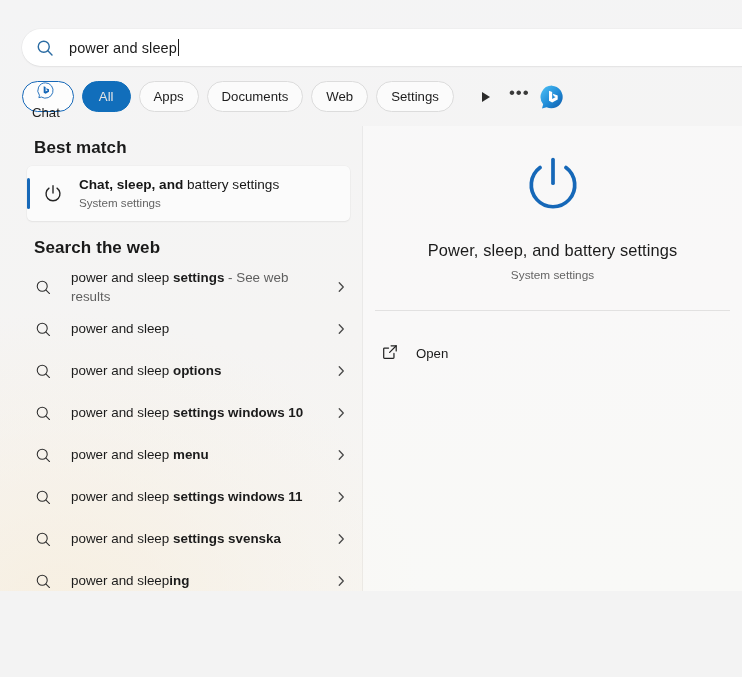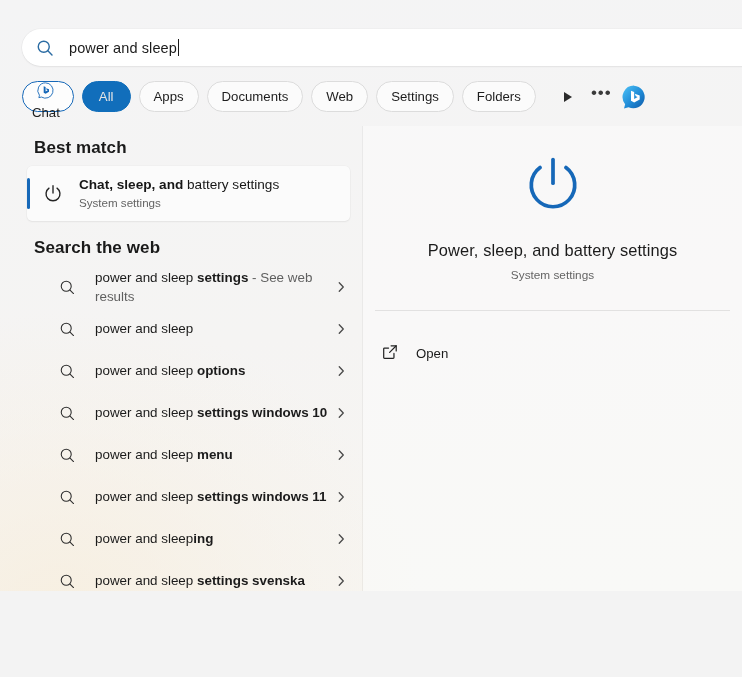--- a/index.html
+++ b/index.html
@@ -205,21 +205,20 @@
   .best-title b { font-weight: 700; }
   .best-sub { font-size: 11.6px; color: #646464; margin-top: 2px; }
 
   
   .result-row {
     display: flex;
     align-items: center;
     min-height: 42px;
     padding: 0 14px 0 34px;
     cursor: default;
-    margin-left: 24px;
   }
   .row-icon {
     width: 19px; height: 19px;
     flex: 0 0 19px;
     color: #2e2e2e;
     display: block;
   }
   .row-label {
     margin-left: 18px;
     font-size: 13.4px;
@@ -325,23 +324,20 @@
     </div>
 
     <div class="pill">
       <span>Web</span>
     </div>
 
     <div class="pill">
       <span>Settings</span>
     </div>
 
-    <div class="pill">
-      <span>Folders</span>
-    </div>
 
 
     <div class="tab-extra">
       <div class="icon-btn">
         <span class="play-tri"></span>
       </div>
       <div class="icon-btn">
         <span class="ellipsis">•••</span>
       </div>
       <div class="icon-btn">
@@ -442,32 +438,32 @@
       <svg class="row-chevron" viewBox="0 0 16 16" fill="none">
         <path d="M6 3.2 10.6 8 6 12.8" stroke="currentColor" stroke-width="1.5" stroke-linecap="round" stroke-linejoin="round"></path>
       </svg>
     </div>
 
     <div class="result-row">
       <svg class="row-icon" viewBox="0 0 24 24" fill="none">
         <circle cx="10.4" cy="10.4" r="6.3" stroke="currentColor" stroke-width="1.35"></circle>
         <line x1="15.2" y1="15.2" x2="19.6" y2="19.6" stroke="currentColor" stroke-width="1.35" stroke-linecap="round"></line>
       </svg>
+      <div class="row-label"><span>power and sleep </span><b>settings svenska</b><span class="see"></span></div>
+      <svg class="row-chevron" viewBox="0 0 16 16" fill="none">
+        <path d="M6 3.2 10.6 8 6 12.8" stroke="currentColor" stroke-width="1.5" stroke-linecap="round" stroke-linejoin="round"></path>
+      </svg>
+    </div>
+
+    <div class="result-row">
+      <svg class="row-icon" viewBox="0 0 24 24" fill="none">
+        <circle cx="10.4" cy="10.4" r="6.3" stroke="currentColor" stroke-width="1.35"></circle>
+        <line x1="15.2" y1="15.2" x2="19.6" y2="19.6" stroke="currentColor" stroke-width="1.35" stroke-linecap="round"></line>
+      </svg>
       <div class="row-label"><span>power and sleep</span><b>ing</b><span class="see"></span></div>
-      <svg class="row-chevron" viewBox="0 0 16 16" fill="none">
-        <path d="M6 3.2 10.6 8 6 12.8" stroke="currentColor" stroke-width="1.5" stroke-linecap="round" stroke-linejoin="round"></path>
-      </svg>
-    </div>
-
-    <div class="result-row">
-      <svg class="row-icon" viewBox="0 0 24 24" fill="none">
-        <circle cx="10.4" cy="10.4" r="6.3" stroke="currentColor" stroke-width="1.35"></circle>
-        <line x1="15.2" y1="15.2" x2="19.6" y2="19.6" stroke="currentColor" stroke-width="1.35" stroke-linecap="round"></line>
-      </svg>
-      <div class="row-label"><span>power and sleep </span><b>settings svenska</b><span class="see"></span></div>
       <svg class="row-chevron" viewBox="0 0 16 16" fill="none">
         <path d="M6 3.2 10.6 8 6 12.8" stroke="currentColor" stroke-width="1.5" stroke-linecap="round" stroke-linejoin="round"></path>
       </svg>
     </div>
 
   </div>
 
   <div class="pane-divider"></div>
 
   <div class="right-pane">

